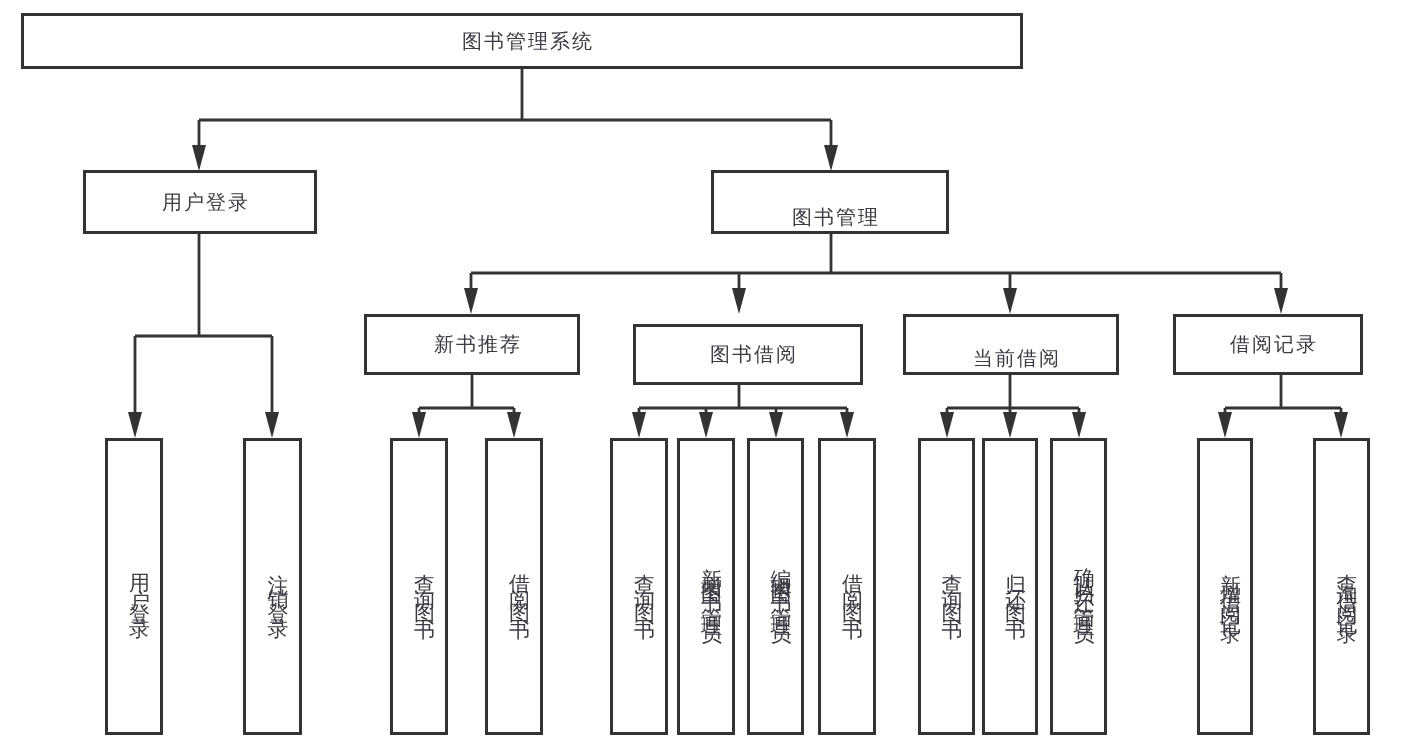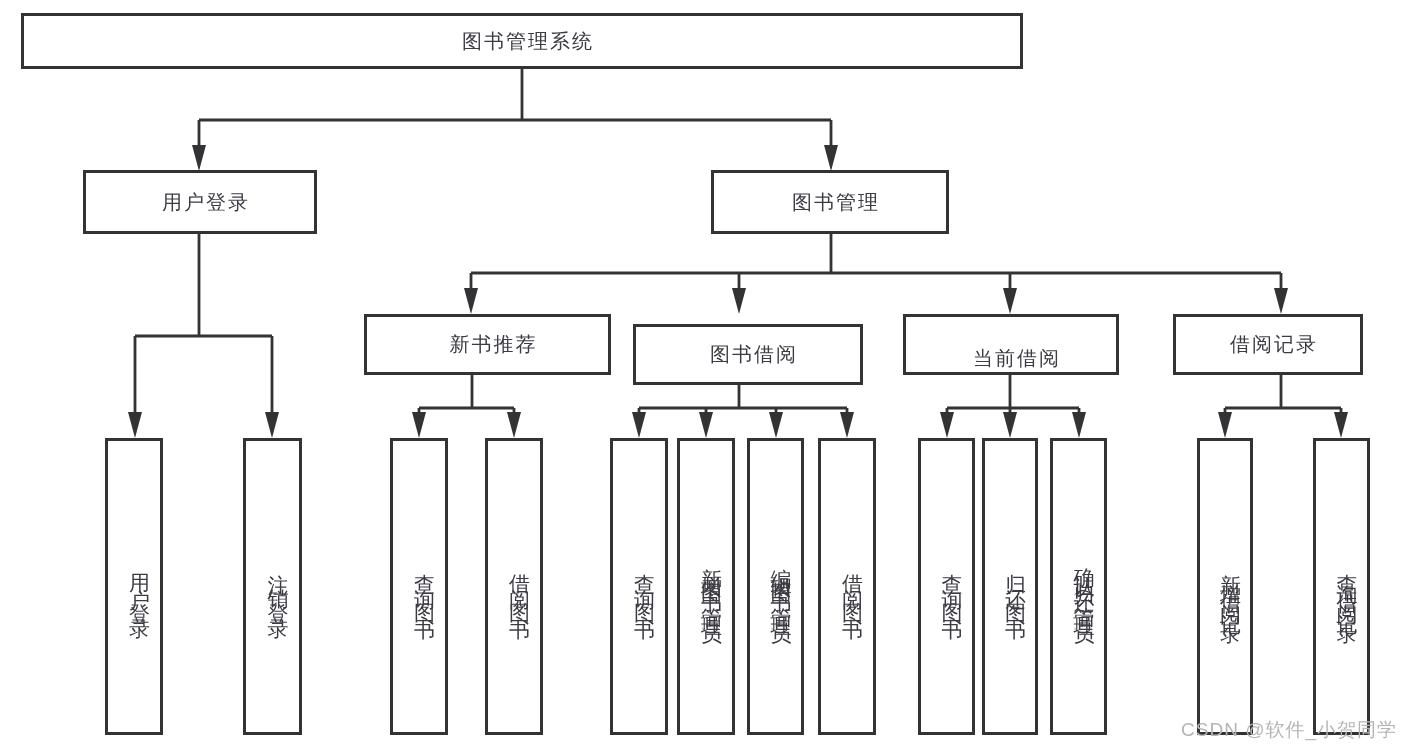--- a/index.html
+++ b/index.html
@@ -135,25 +135,25 @@
     </g>
   </svg>
 
   <div class="box" style="left:21px; top:13px; width:1002px; height:56px;">
     <span class="h-label">图书管理系统</span>
   </div>
 
   <div class="box" style="left:83px; top:170px; width:234px; height:64px;">
     <span class="h-label">用户登录</span>
   </div>
-  <div class="box" style="left:711px; top:170px; width:238px; height:64px;">
+  <div class="box" style="left:711px; top:170px; width:238px; height:64px;align-items:flex-end;">
     <span class="h-label">图书管理</span>
   </div>
 
-  <div class="box" style="left:364px; top:314px; width:247px; height:61px;">
+  <div class="box" style="left:364px; top:314px; width:216px; height:61px;">
     <span class="h-label">新书推荐</span>
   </div>
   <div class="box" style="left:633px; top:324px; width:230px; height:61px;">
     <span class="h-label">图书借阅</span>
   </div>
   <div class="box" style="left:903px; top:314px; width:216px; height:61px;align-items:flex-end;">
     <span class="h-label">当前借阅</span>
   </div>
   <div class="box" style="left:1173px; top:314px; width:190px; height:61px;">
     <span class="h-label">借阅记录</span>
@@ -196,15 +196,14 @@
     <span class="v-label sp-sm">确认归还（管理员）</span>
   </div>
 
   <div class="box" style="left:1197px; top:438px; width:56px; height:297px;">
     <span class="v-label sp-md">新增借阅记录</span>
   </div>
   <div class="box" style="left:1313px; top:438px; width:57px; height:297px;">
     <span class="v-label sp-md">查询借阅记录</span>
   </div>
 
-  <div id="watermark">CSDN @软件_小贺同学</div>
 
 </div>
 
 </body></html>

